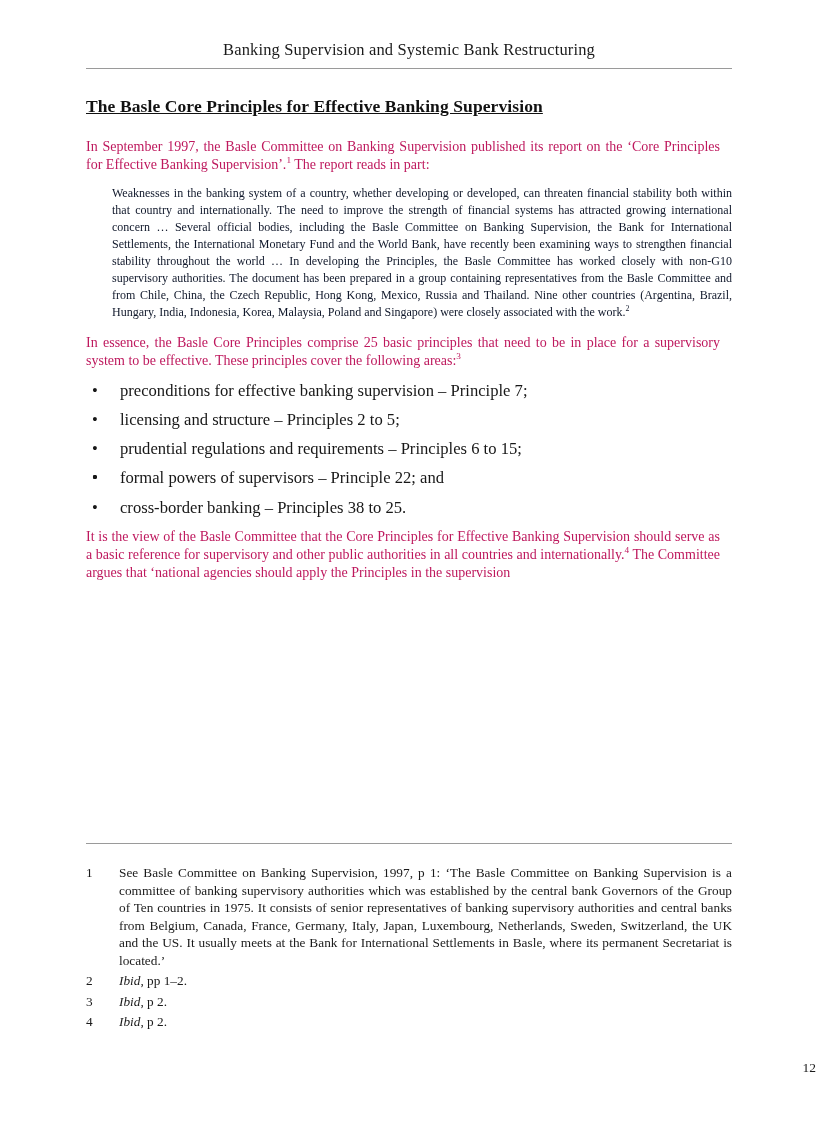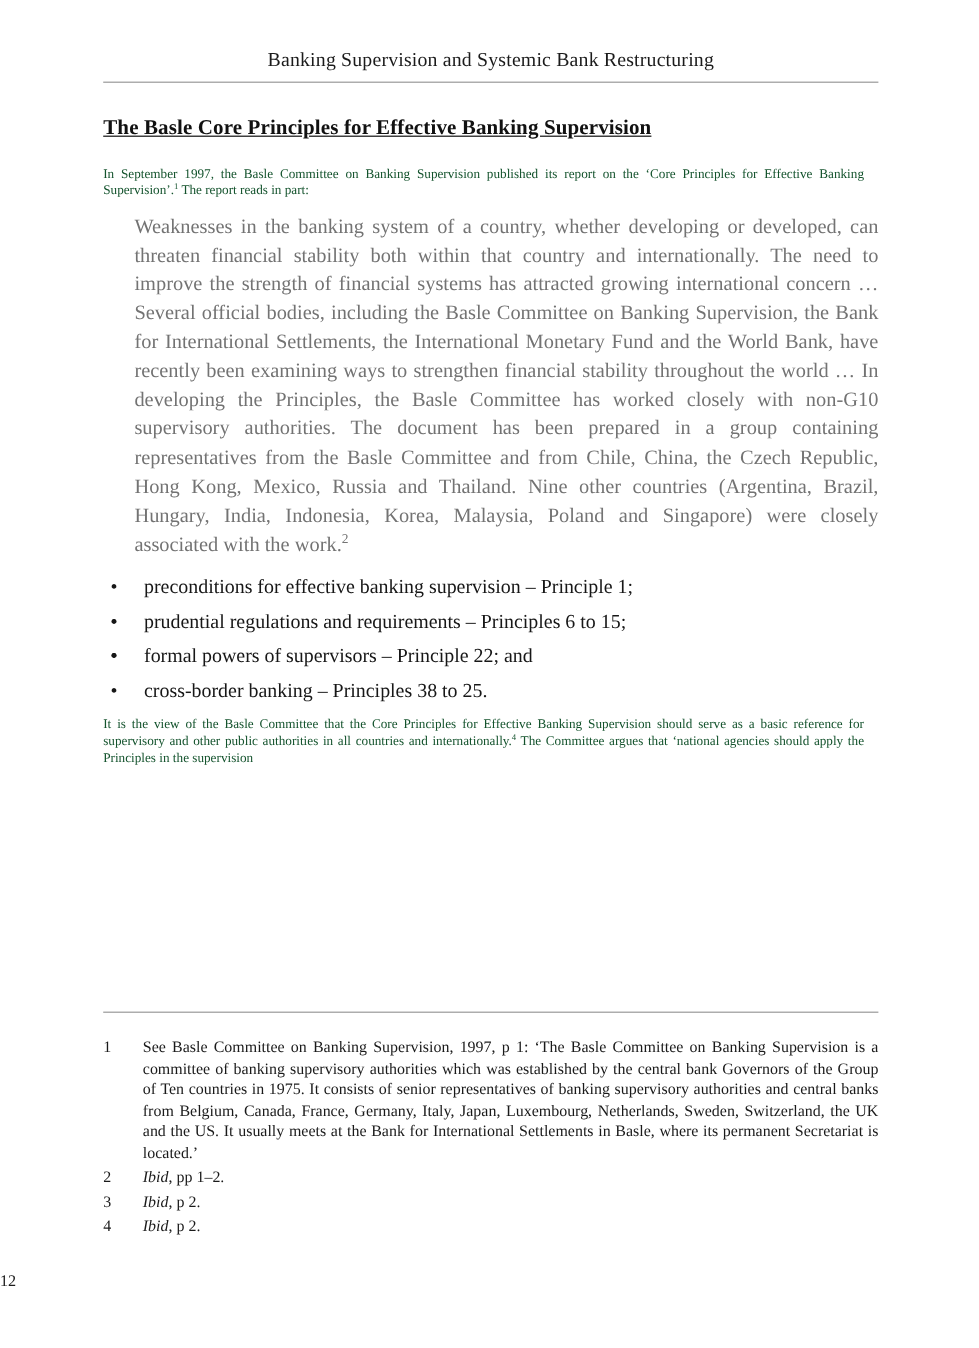--- a/index.html
+++ b/index.html
@@ -58,39 +58,39 @@
     font-size: 17.5px;
     font-weight: bold;
     margin: 0 0 20px 0;
     line-height: 1.25;
     letter-spacing: 0.1px;
     color: #111;
     text-decoration: underline;
   }
 
   p.body {
-    font-size: 11px;
+    font-size: 14px;
     line-height: 1.285;
     margin: 0 12px 11px 0;
     text-align: justify;
     text-justify: inter-word;
-    color: #14532d;
+    color: #be185d;
   }
   p.body.last-para { margin-bottom: 0; }
 
   blockquote.extract {
     margin: 0 0 13px 0;
     padding: 0;
     width: 620px;
     margin-left: 26px;
-    font-size: 17px;
+    font-size: 12px;
     line-height: 1.415;
     text-align: justify;
     text-justify: inter-word;
-    color: #737373;
+    color: #0f172a;
   }
   blockquote.extract p { margin: 0; }
 
   ul.principles {
     list-style: none;
     margin: 3px 0 10px 0;
     padding: 0;
   }
   ul.principles li {
     position: relative;
@@ -142,21 +142,21 @@
   }
   .footnote.short { text-align: left; }
   .footnote em { }
 
   
   .folio {
     position: absolute;
     left: 0;
     top: 1060px;
     width: 816px;
-    text-align: left;
+    text-align: right;
     font-size: 13.5px;
     color: #1b1b1b;
   }
 </style>
 </head>
 <body>
 
 <div class="page">
 
   <div class="running-head">Banking Supervision and Systemic Bank Restructuring</div>
@@ -166,28 +166,30 @@
   <div class="col">
 
     <h1 class="section-title">The Basle Core Principles for Effective Banking Supervision</h1>
 
     <p class="body"><span>In September 1997, the Basle Committee on Banking Supervision published its report on the ‘Core Principles for Effective Banking Supervision’.</span><sup class="fn">1</sup><span> The report reads in part:</span></p>
 
     <blockquote class="extract">
       <p><span>Weaknesses in the banking system of a country, whether developing or developed, can threaten financial stability both within that country and internationally. The need to improve the strength of financial systems has attracted growing international concern … Several official bodies, including the Basle Committee on Banking Supervision, the Bank for International Settlements, the International Monetary Fund and the World Bank, have recently been examining ways to strengthen financial stability throughout the world … In developing the Principles, the Basle Committee has worked closely with non-G10 supervisory authorities. The document has been prepared in a group containing representatives from the Basle Committee and from Chile, China, the Czech Republic, Hong Kong, Mexico, Russia and Thailand. Nine other countries (Argentina, Brazil, Hungary, India, Indonesia, Korea, Malaysia, Poland and Singapore) were closely associated with the work.</span><sup class="fn">2</sup></p>
     </blockquote>
 
+    <p class="body"><span>In essence, the Basle Core Principles comprise 25 basic principles that need to be in place for a supervisory system to be effective. These principles cover the following areas:</span><sup class="fn">3</sup></p>
 
     <ul class="principles">
       <li>
         <span class="dot">•</span>
-        <span>preconditions for effective banking supervision – Principle 1;</span>
-      </li>
-      <li>
-        <span class="dot">•</span>
+        <span>preconditions for effective banking supervision – Principle 7;</span>
+      </li>
+      <li>
+        <span class="dot">•</span>
+        <span>licensing and structure – Principles 2 to 5;</span>
       </li>
       <li>
         <span class="dot">•</span>
         <span>prudential regulations and requirements – Principles 6 to 15;</span>
       </li>
       <li>
         <span class="dot">•</span>
       </li>
       <li>
         <span class="dot">•</span>

